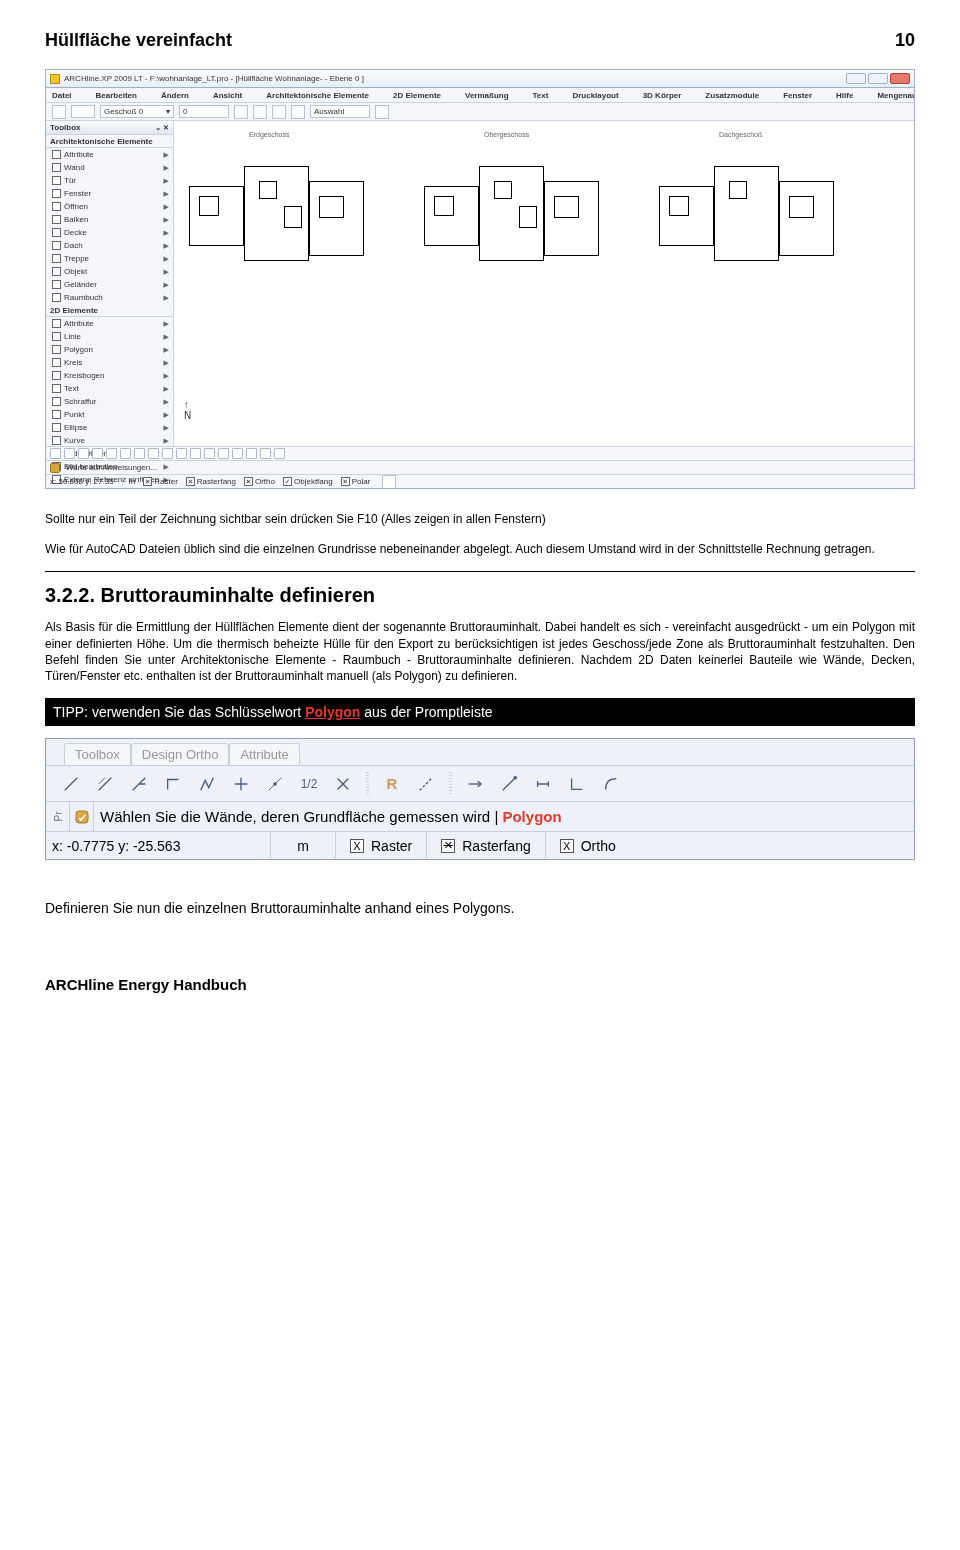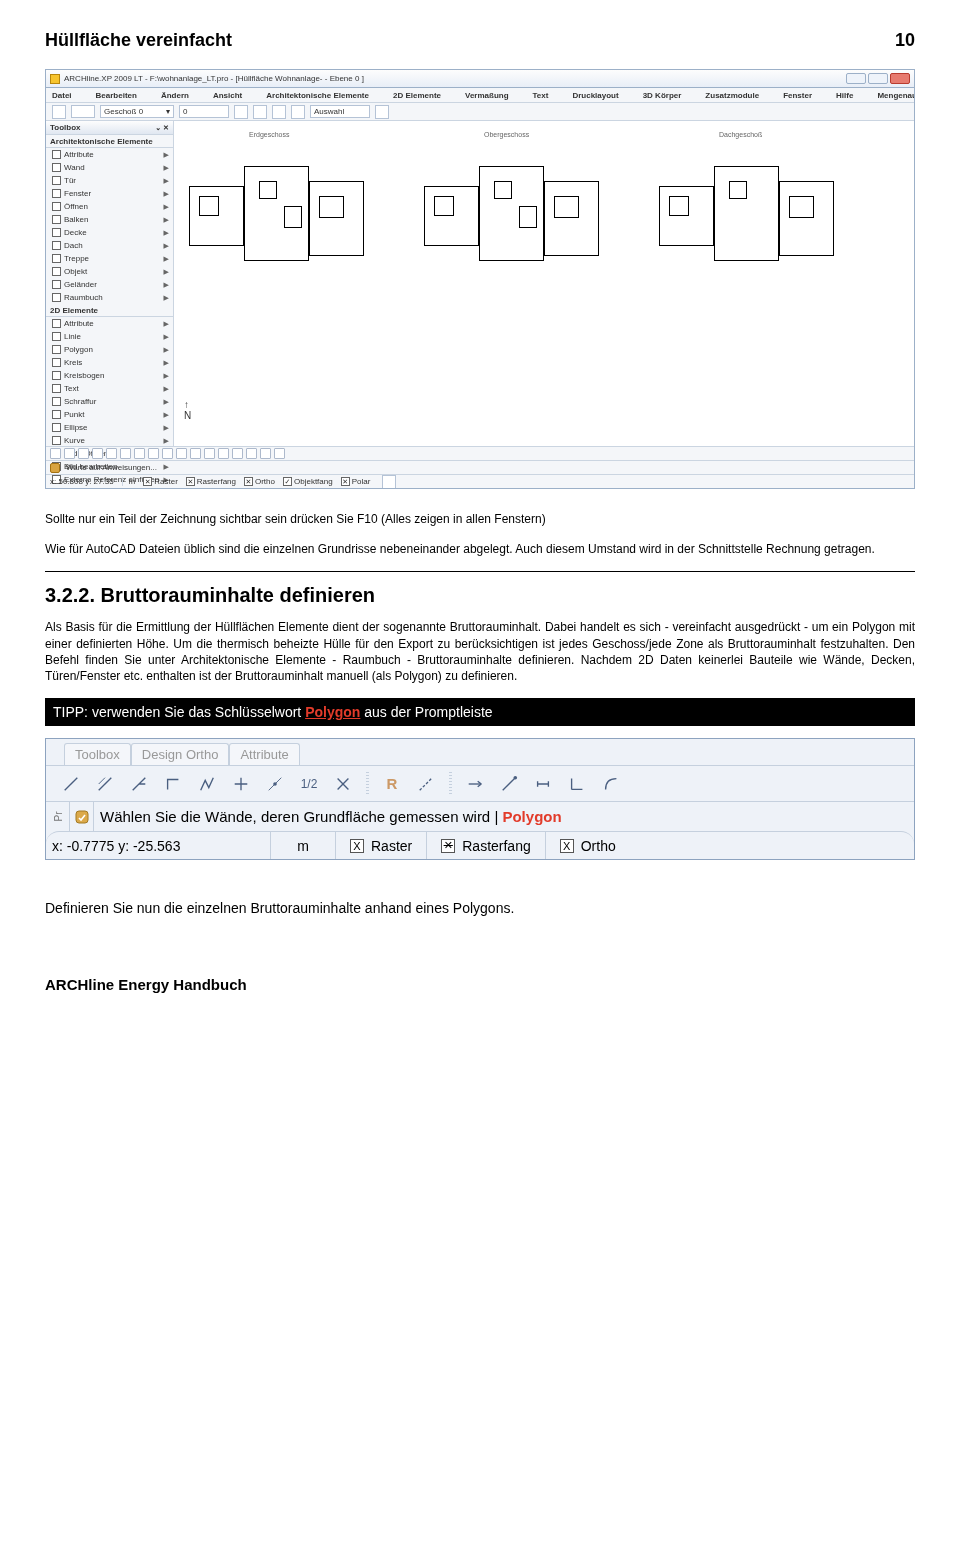--- a/index.html
+++ b/index.html
@@ -103,21 +103,21 @@
   .prompt-shot .tabs-row { height: 26px; display: flex; align-items: flex-end; padding-left: 18px; gap: 0; color: #999; font-size: 13px; }
   .prompt-shot .tab { padding: 3px 10px; border: 1px solid #c5d0de; border-bottom: none; background: #f4f6fa; border-radius: 3px 3px 0 0; }
   .prompt-shot .icon-row { height: 36px; border-top: 1px solid #c5d0de; display:flex; align-items:center; gap:12px; padding: 0 14px; }
   .prompt-shot .iri { width: 22px; height: 22px; display:flex; align-items:center; justify-content:center; color:#5a6d8a; font-size:15px; border:1px solid transparent;}
   .prompt-shot .iri svg { width: 18px; height: 18px; }
   .prompt-shot .sep-v { width: 3px; height: 24px; background: repeating-linear-gradient(#c5d0de,#c5d0de 1px,transparent 1px,transparent 3px); }
   .prompt-shot .prompt-row { height: 30px; border-top: 1px solid #c5d0de; display:flex; align-items:center; font-size: 15px; padding-left: 0;}
   .prompt-shot .p-side { width: 24px; height: 30px; border-right: 1px solid #c5d0de; display:flex; align-items:center; justify-content:center; }
   .prompt-shot .p-side svg { width: 14px; height: 14px; }
   .prompt-row .kw { color: #e23b2a; font-weight: bold; }
-  .prompt-shot .status-row2 { height: 28px; border-top: 1px solid #c5d0de; display:flex; align-items:center; font-size: 14px; border-radius: 13px; }
+  .prompt-shot .status-row2 { height: 28px; border-top: 1px solid #c5d0de; display:flex; align-items:center; font-size: 14px; }
   .status-row2 .cell-coord { width: 225px; padding-left: 6px; border-right: 1px solid #c5d0de; height: 100%; display:flex; align-items:center;}
   .status-row2 .cell-m { width: 65px; border-right: 1px solid #c5d0de; height: 100%; display:flex; align-items:center; justify-content:center;}
   .status-row2 .cell-opt { padding: 0 14px; border-right: 1px solid #c5d0de; height: 100%; display:flex; align-items:center; gap: 7px;}
   .chk-big { width: 14px; height: 14px; border: 1px solid #555; display:flex; align-items:center; justify-content:center; font-size:11px; background:#fff;}
 
   .final-text { font-size: 14px; margin-bottom: 60px; }
   .footer-text { font-weight: bold; font-size: 15px; }
 </style>
 </head>
 <body>

